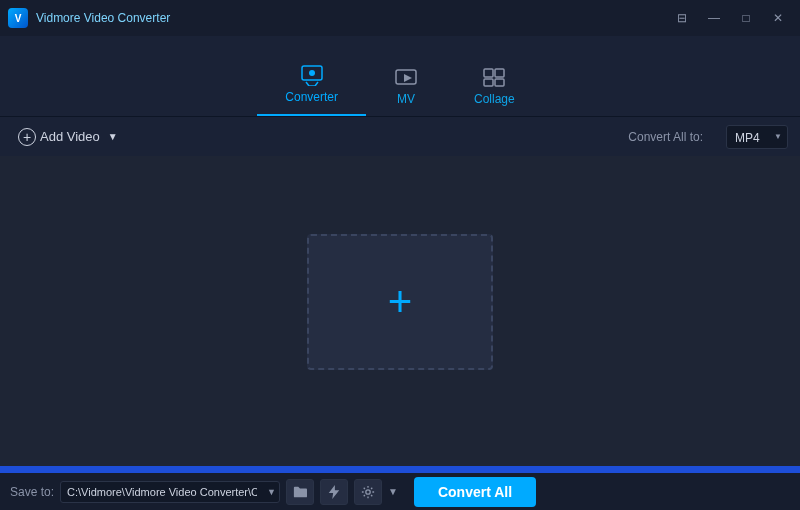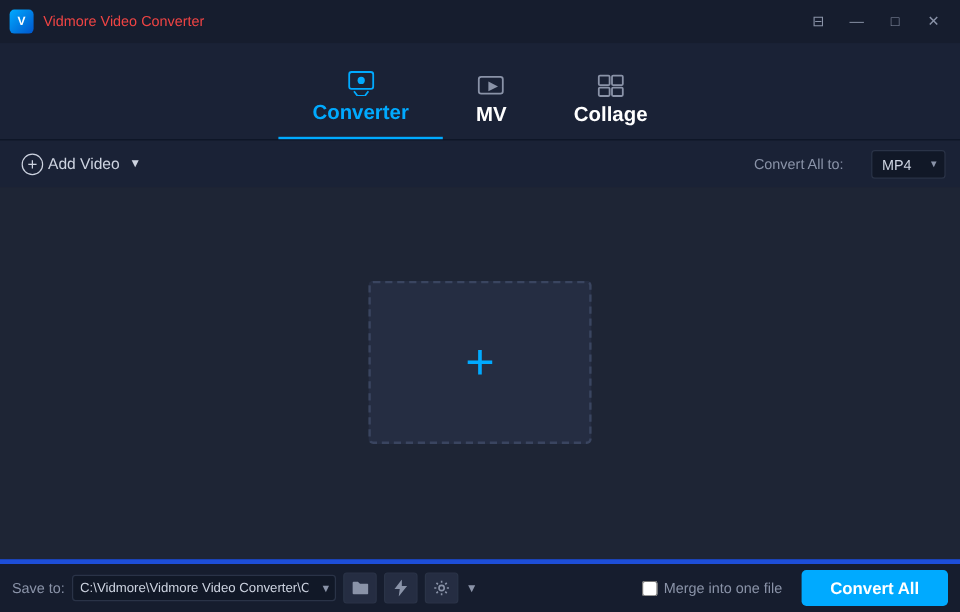--- a/index.html
+++ b/index.html
@@ -34,21 +34,21 @@
       border-radius: 4px;
       display: flex;
       align-items: center;
       justify-content: center;
       font-size: 10px;
       color: white;
       font-weight: bold;
     }
     .title-bar-title {
       font-size: 12px;
-      color: #ef4444;
+      color: #7dd3fc;
     }
     .title-bar-controls {
       display: flex;
       gap: 4px;
     }
     .title-btn {
       width: 28px;
       height: 20px;
       background: transparent;
       border: none;
@@ -73,34 +73,33 @@
     }
     .nav-tab {
       display: flex;
       flex-direction: column;
       align-items: center;
       justify-content: center;
       gap: 4px;
       padding: 8px 28px 10px;
       cursor: pointer;
       position: relative;
-      color: #ffffff;
+      color: #0ea5e9;
       min-width: 80px;
     }
     .nav-tab.active {
       color: #00aaff;
       border-bottom: 2px solid #00aaff;
     }
     .nav-tab .tab-icon {
       font-size: 22px;
       line-height: 1;
     }
     .nav-tab .tab-label {
-      font-size: 17px;
-      font-weight: bold;
+      font-size: 12px;
     }
 
     
     .toolbar {
       display: flex;
       align-items: center;
       background: #1a2236;
       border-top: 1px solid #0d1525;
       height: 40px;
       padding: 0 12px;
@@ -223,21 +222,21 @@
     }
 
     
     .bottom-bar {
       display: flex;
       align-items: center;
       background: #161d2e;
       height: 44px;
       padding: 0 10px;
       gap: 6px;
-      border-top: 4px solid #1d4ed8;
+      border-top: 7px solid #1d4ed8;
     }
     .save-to-label {
       font-size: 12px;
       color: #8a93a8;
       white-space: nowrap;
     }
     .save-path-wrapper {
       position: relative;
       display: flex;
       align-items: center;
@@ -395,19 +394,15 @@
     </svg>
   </div>
   <div class="bottom-icon-btn">
     <svg width="14" height="14" viewBox="0 0 16 16" fill="none" stroke="#8a93a8" stroke-width="1.5">
       <circle cx="8" cy="8" r="2.5"></circle>
       <path d="M8 1v2M8 13v2M1 8h2M13 8h2M3.1 3.1l1.4 1.4M11.5 11.5l1.4 1.4M3.1 12.9l1.4-1.4M11.5 4.5l1.4-1.4"></path>
     </svg>
   </div>
   <span style="font-size:10px;color:#8a93a8;cursor:pointer">▼</span>
 
-  <div class="merge-checkbox">
-    <input type="checkbox" id="merge" style="">
-    <label for="merge">Merge into one file</label>
-  </div>
 
   <button class="convert-all-btn">Convert All</button>
 </div>
 
 </body></html>

